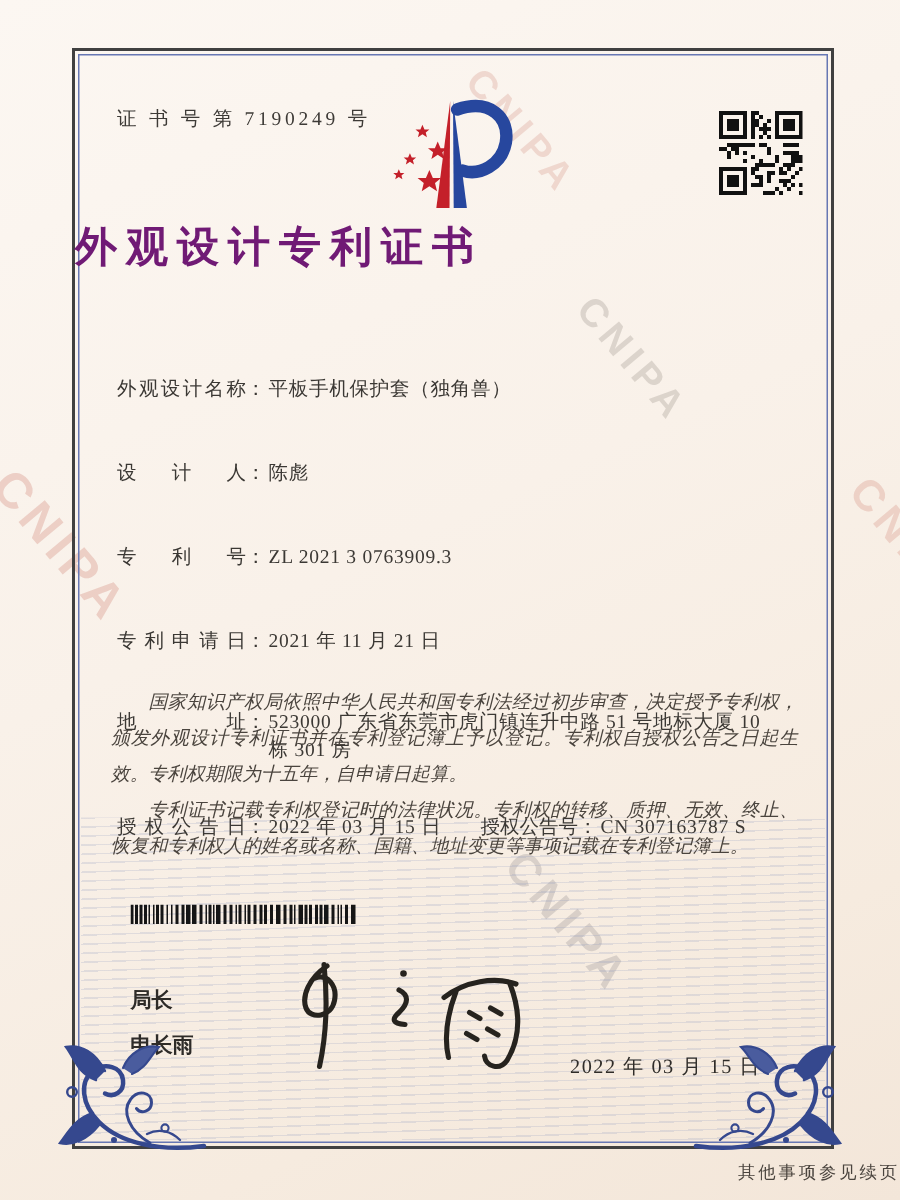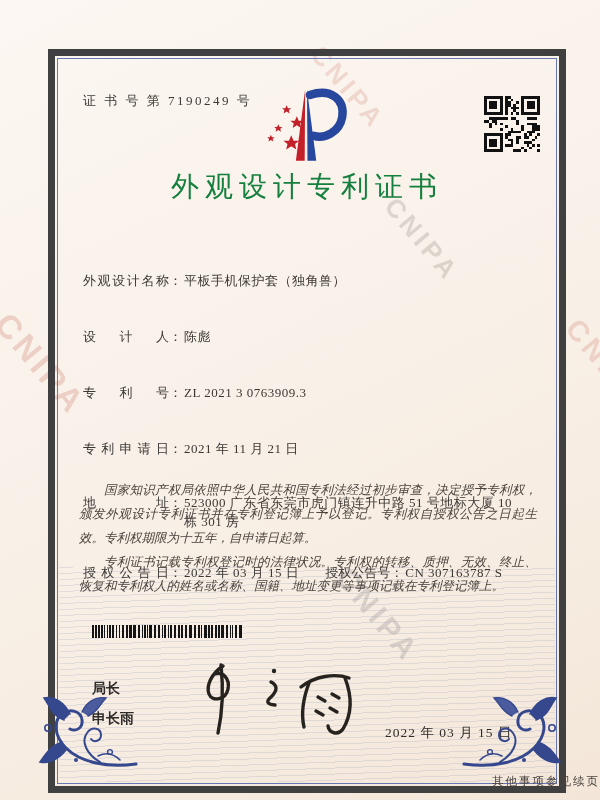--- a/index.html
+++ b/index.html
@@ -6,32 +6,32 @@
   body{
     width:600px;height:800px;position:relative;overflow:hidden;
     font-family:"Liberation Serif","DejaVu Serif",serif;
     background:linear-gradient(155deg,#fcf7f2 0%,#f9f1e9 45%,#f6ebdf 80%,#f3e6d9 100%);
   }
   .page{position:absolute;inset:0;}
   
   .wm{position:absolute;transform:rotate(50deg);font-family:"Liberation Sans","DejaVu Sans",sans-serif;
       font-weight:700;letter-spacing:4px;pointer-events:none;z-index:1;}
   
-  .frame{position:absolute;left:48px;top:49px;width:504px;height:730px;
-         border:7px solid #404040;z-index:2;}
+  .frame{position:absolute;left:48px;top:32px;width:504px;height:730px;
+         border:2px solid #404040;z-index:2;}
   .frame-inner{position:absolute;inset:2px;border:1px solid #6777b3;}
   
   .guilloche{position:absolute;left:4px;right:4px;bottom:4px;height:215px;
      background:repeating-linear-gradient(178deg,rgba(140,152,190,.22) 0 1px,rgba(255,255,255,0) 1px 6px);
   }
   .cert-no{position:absolute;left:28px;top:36px;font-size:13px;letter-spacing:2.5px;color:#3d3a36;}
   .logo{position:absolute;left:50%;transform:translateX(-50%);top:26px;width:104px;height:88px;}
   .qr{position:absolute;right:19px;top:40px;width:56px;height:56px;}
-  .title{position:absolute;left:0;right:0;top:112px;text-align:center;
-         font-size:28px;font-weight:400;letter-spacing:6px;color:#15803d;}
+  .title{position:absolute;left:0;right:0;top:112px;text-align:left;
+         font-size:28px;font-weight:700;letter-spacing:6px;color:#701a75;}
   .fields{position:absolute;left:28px;right:22px;top:181px;font-size:13px;color:#3b3834;}
   .frow{line-height:24px;margin-bottom:12px;white-space:nowrap;margin-top:32px;}
   .frow.addr{white-space:normal;line-height:19px;margin-bottom:0;}
   .frow.grant{line-height:20px;margin-bottom:0;}
   .flabel{display:inline-block;width:86px;text-align:justify;text-align-last:justify;}
   .colon{display:inline-block;margin-right:2px;}
   .fvalue{letter-spacing:.5px;}
   .addr .fvalue{display:inline-block;width:332px;vertical-align:top;}
   .grant-right{margin-left:26px;}
   .paras{position:absolute;left:24px;right:22px;top:422px;

